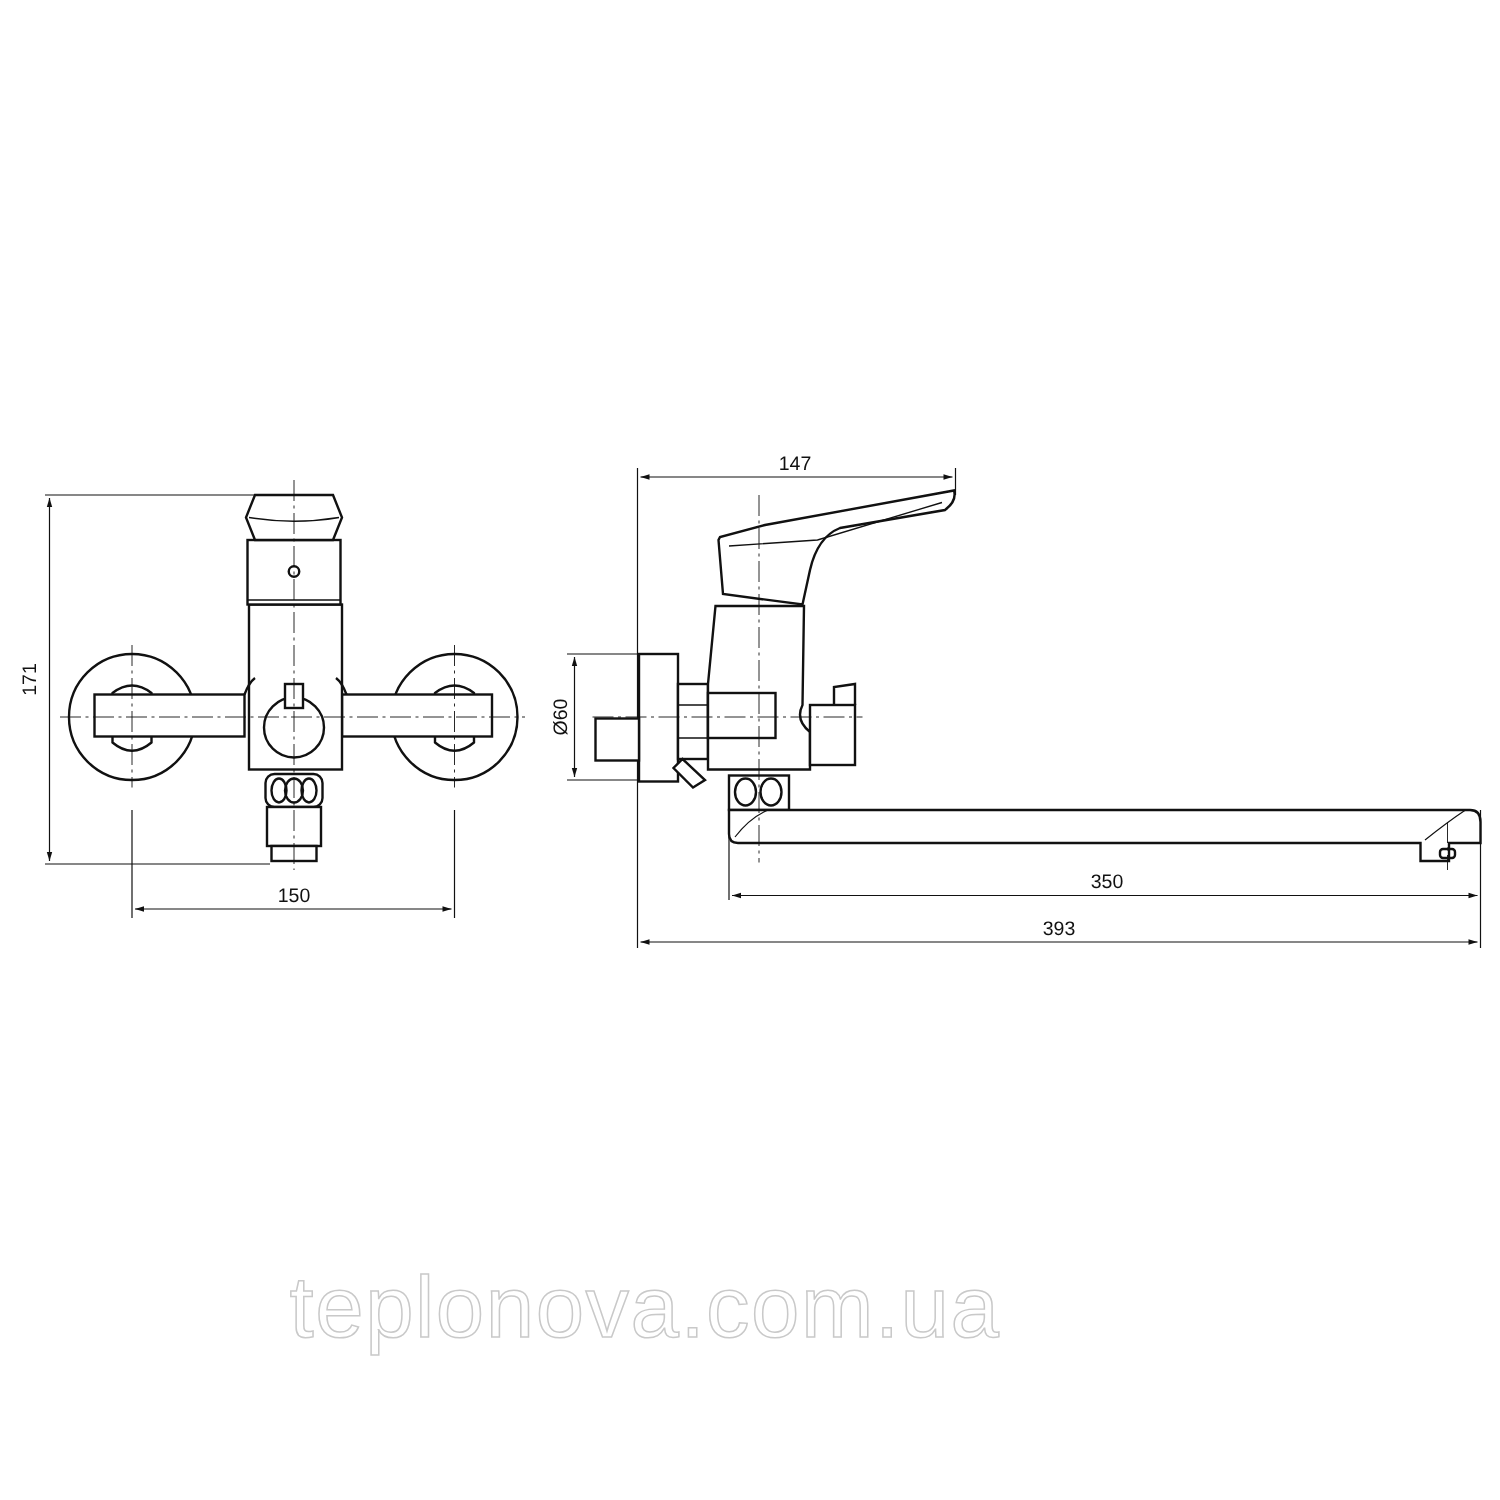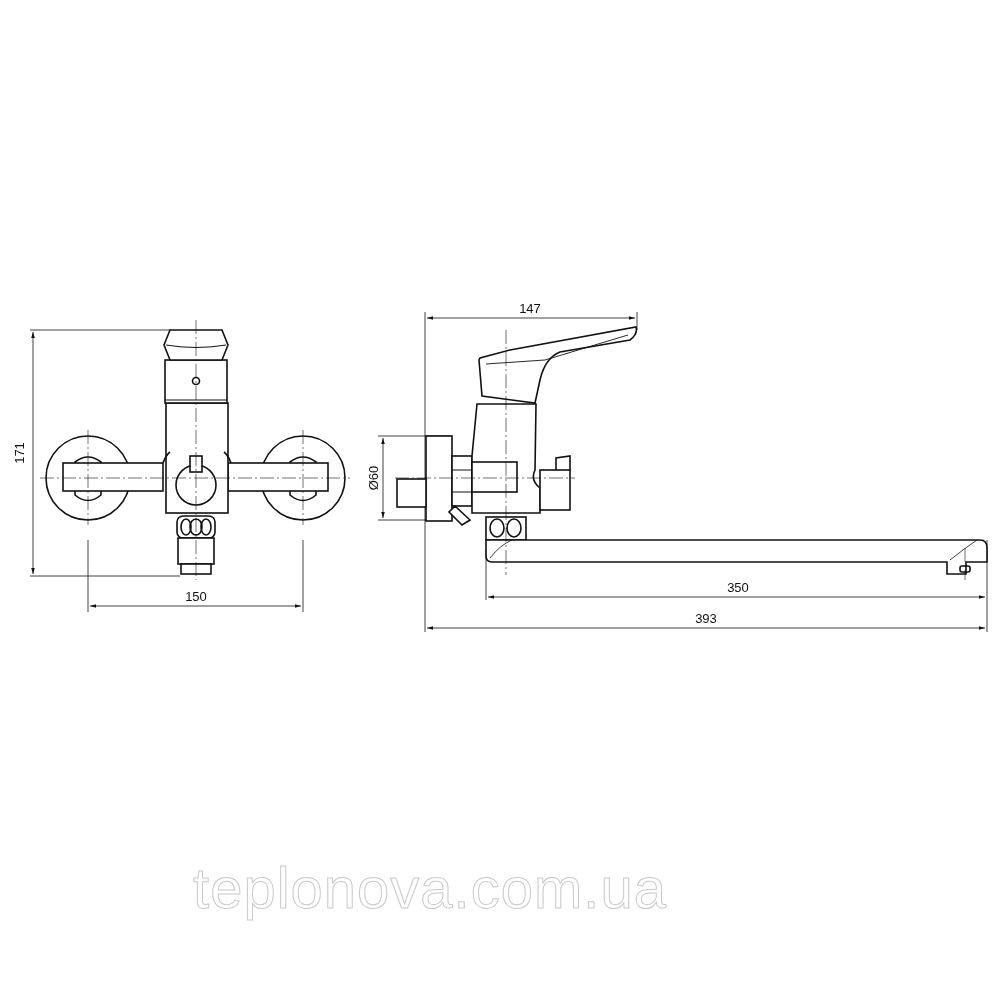--- a/index.html
+++ b/index.html
@@ -2,21 +2,21 @@
 <html><head>
 <meta charset="utf-8">
 <style>
   html, body { margin:0; padding:0; background:#ffffff; }
   body { width:1000px; height:1000px; position:relative; overflow:hidden; font-family:"Liberation Sans", sans-serif; }
   #drawing { position:absolute; left:0; top:0; width:1000px; height:1000px; }
   .dim { font-family:"Liberation Sans Narrow","Liberation Sans", sans-serif; font-size:13px; fill:#111; }
   .watermark {
     position:absolute; left:0; width:860px; top:838px; text-align:center;
     font-family:"Liberation Sans", sans-serif; font-size:58px; letter-spacing:1px;
-    color:#ffffff; -webkit-text-stroke:1px #c9c9c9; text-stroke:1px #c9c9c9;margin-top:16px;
+    color:#ffffff; -webkit-text-stroke:1px #c9c9c9; text-stroke:1px #c9c9c9;
   }
 </style>
 </head>
 <body>
 
 <svg id="drawing" viewBox="0 0 1000 1000" xmlns="http://www.w3.org/2000/svg">
   <defs>
     <marker id="arr" viewBox="0 0 10 10" refX="10" refY="5" markerWidth="10" markerHeight="6" orient="auto-start-reverse" markerUnits="userSpaceOnUse">
       <path d="M0,2 L10,5 L0,8 z" fill="#111"></path>
     </marker>

